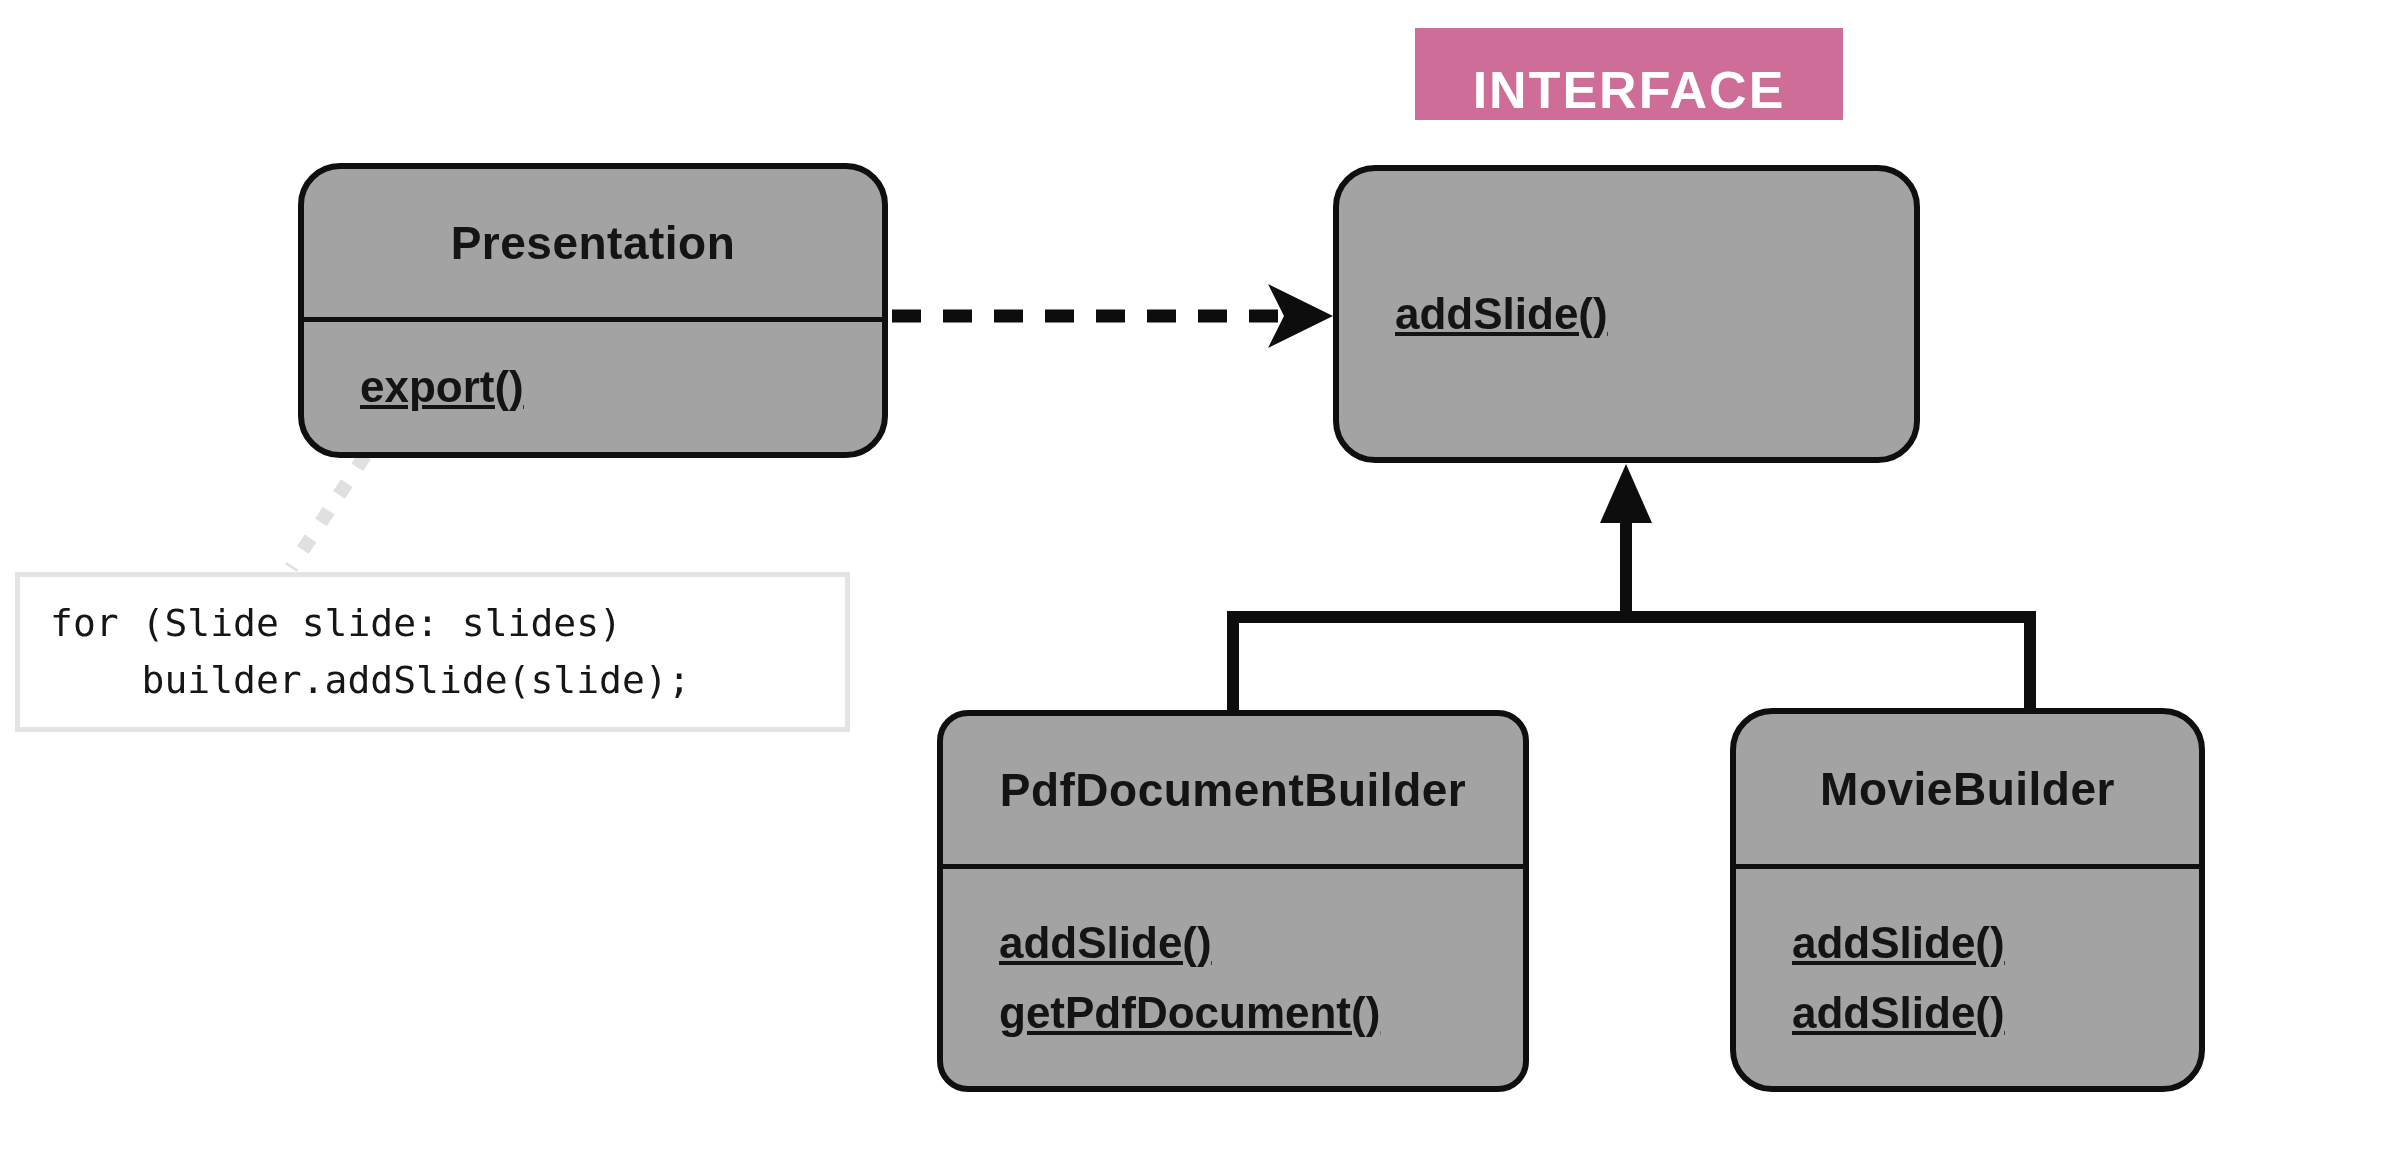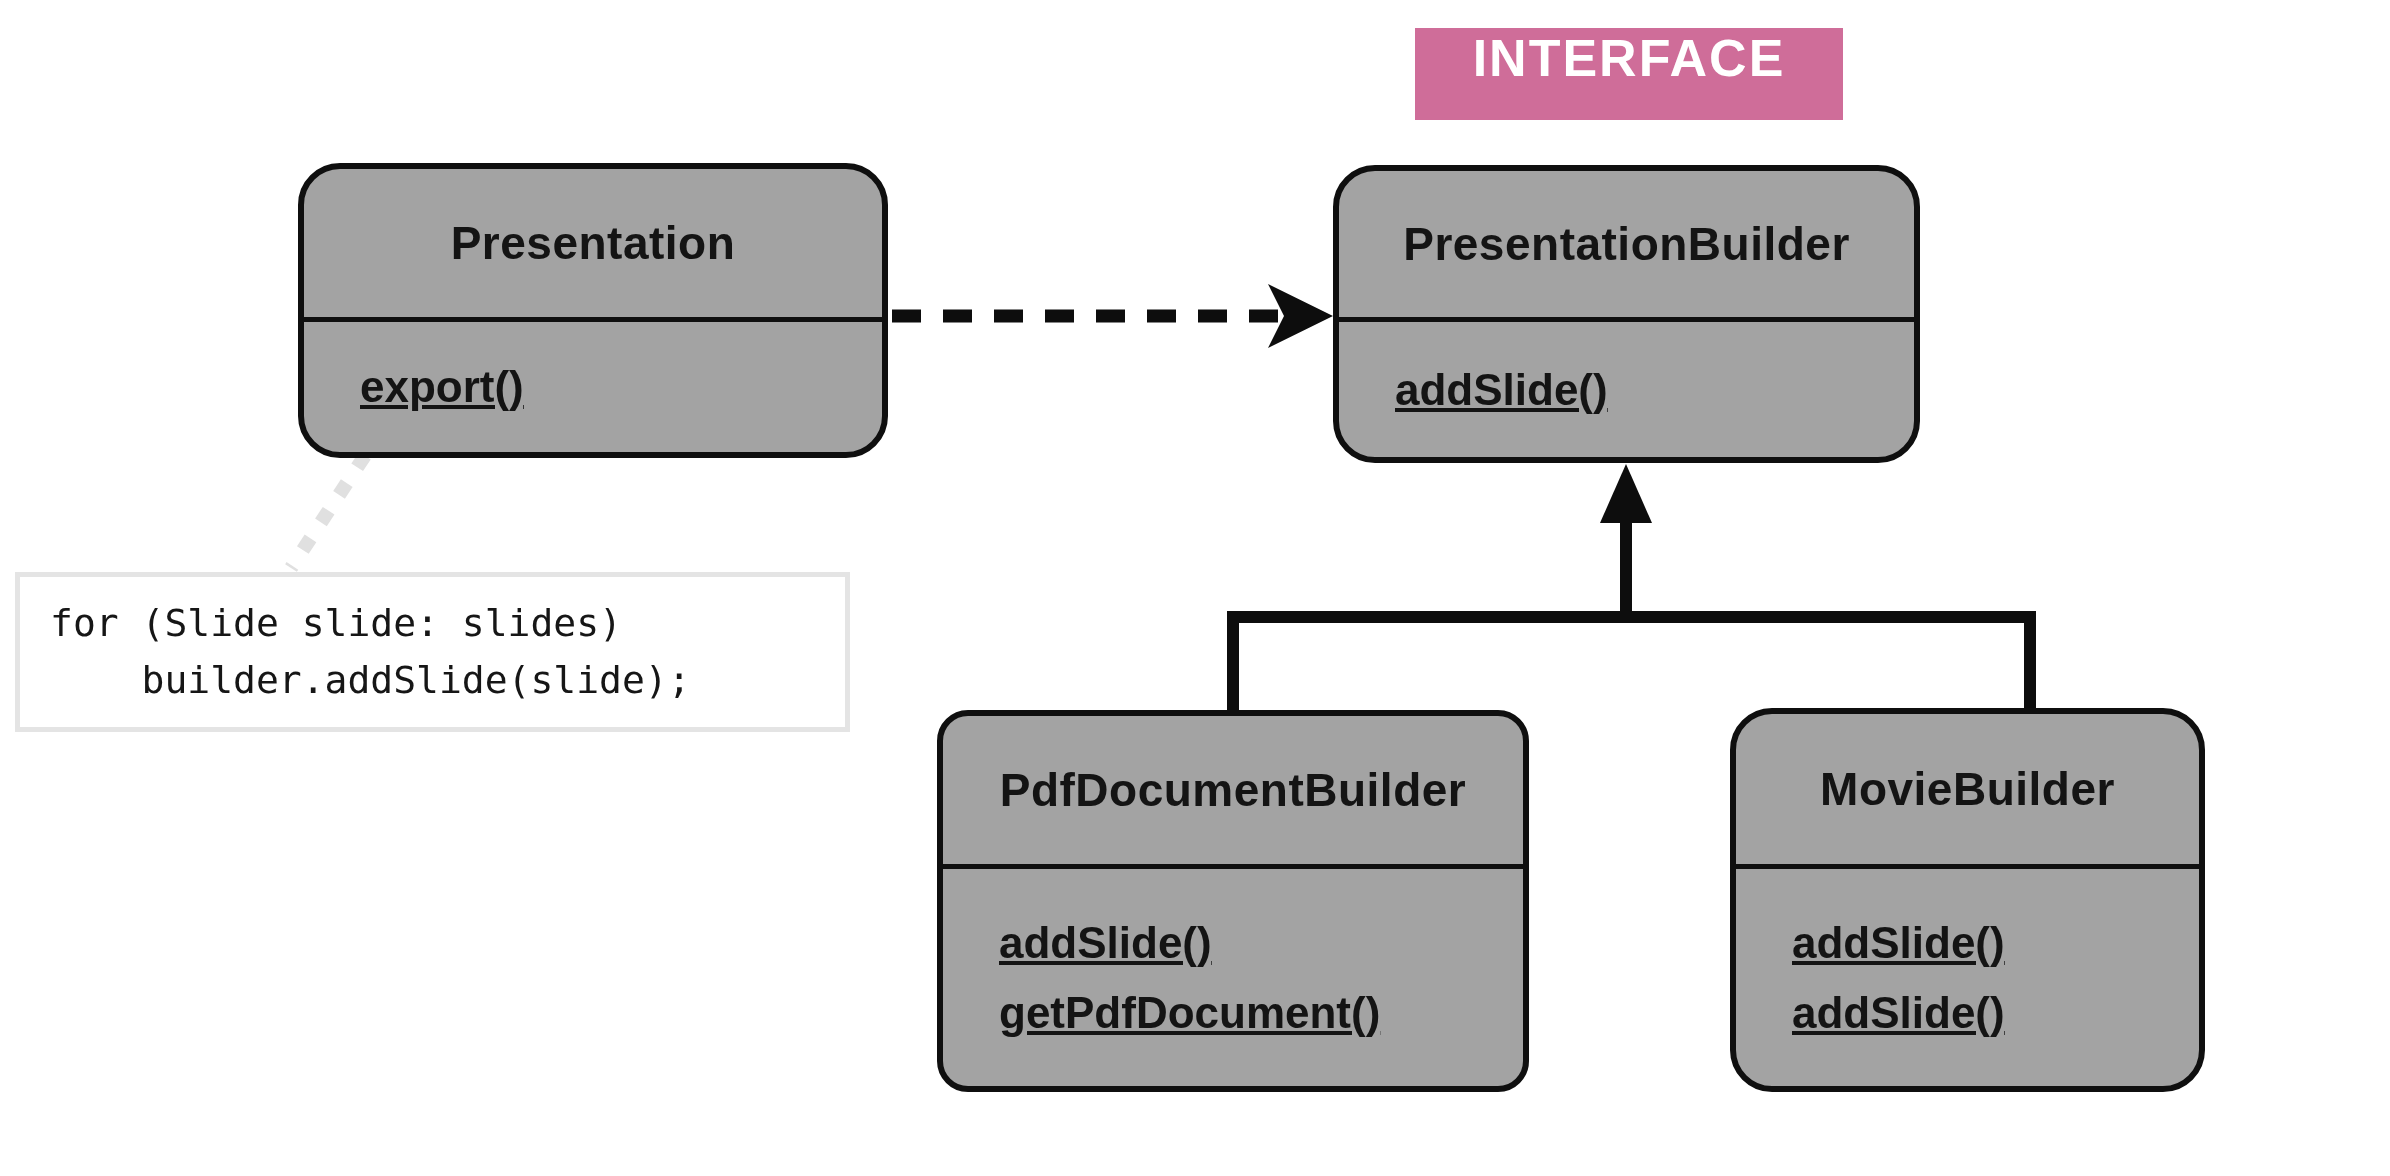--- a/index.html
+++ b/index.html
@@ -56,21 +56,21 @@
     white-space: pre;
     text-decoration: underline;
   }
   #interface-badge {
     position: absolute;
     left: 1415px;
     top: 28px;
     width: 428px;
     height: 92px;
     display: flex;
-    align-items: flex-start;
+    align-items: flex-end;
     justify-content: center;
     font-size: 52px;
     font-weight: bold;
     letter-spacing: 2px;
   }
   #code-note {
     position: absolute;
     left: 15px;
     top: 572px;
     width: 835px;
@@ -113,21 +113,20 @@
   </div>
 
   <div class="uml-box" style="left:298px; top:163px; width:590px; height:295px;">
     <div class="uml-title" style="height:148px">Presentation</div>
     <div class="uml-methods">
       <div class="uml-method">export()</div>
     </div>
   </div>
 
   <div class="uml-box" style="left:1333px; top:165px; width:587px; height:298px;">
-    <div class="uml-title" style="height:146px">PresentationBuilder</div>
     <div class="uml-methods">
       <div class="uml-method">addSlide()</div>
     </div>
   </div>
 
   <div class="uml-box" style="left:937px; top:710px; width:592px; height:382px;border-radius:31px;">
     <div class="uml-title" style="height:148px">PdfDocumentBuilder</div>
     <div class="uml-methods">
       <div class="uml-method">addSlide()</div>
       <div class="uml-method">getPdfDocument()</div>

